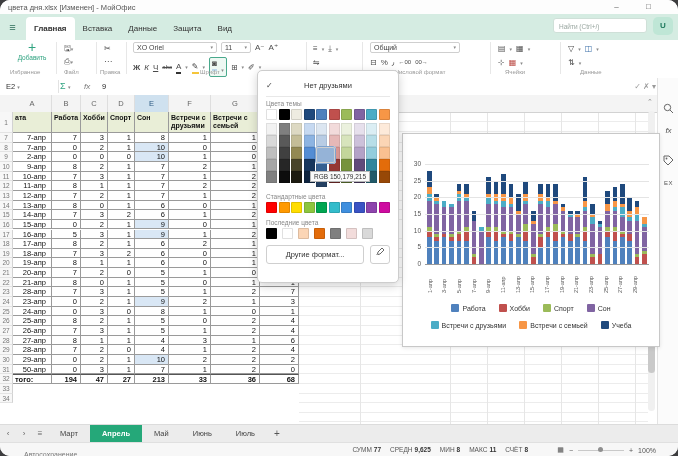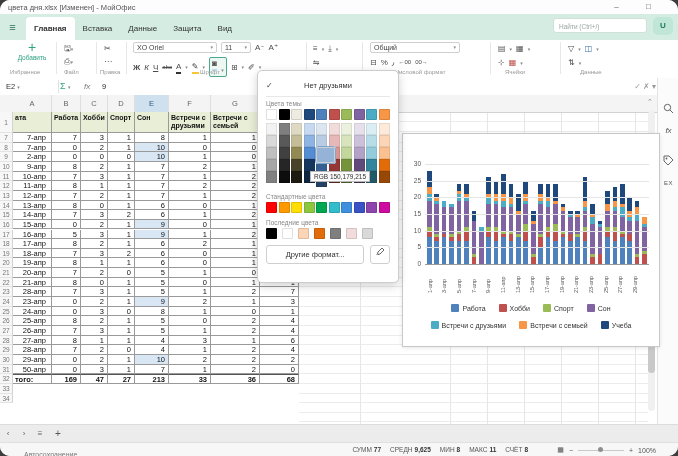--- a/index.html
+++ b/index.html
@@ -498,21 +498,21 @@
           <div class="cell datec" style="left: 13px; width: 39px; top: 269.6px; height: 9.65px; line-height: 9.65px;">50-апр</div>
           <div class="cell num" style="left: 52px; width: 29px; top: 269.6px; height: 9.65px; line-height: 9.65px;">0</div>
           <div class="cell num" style="left: 81px; width: 27px; top: 269.6px; height: 9.65px; line-height: 9.65px;">3</div>
           <div class="cell num" style="left: 108px; width: 27px; top: 269.6px; height: 9.65px; line-height: 9.65px;">1</div>
           <div class="cell num" style="left: 135px; width: 34px; top: 269.6px; height: 9.65px; line-height: 9.65px;">7</div>
           <div class="cell num" style="left: 169px; width: 42px; top: 269.6px; height: 9.65px; line-height: 9.65px;">1</div>
           <div class="cell num" style="left: 211px; width: 49px; top: 269.6px; height: 9.65px; line-height: 9.65px;">2</div>
           <div class="cell num" style="left: 260px; width: 39px; top: 269.6px; height: 9.65px; line-height: 9.65px;">0</div>
           <div class="rownum" style="top: 279.25px; height: 9.65px; line-height: 9.65px;">32</div>
           <div class="cell totrow" style="left: 13px; width: 39px; top: 279.25px; height: 9.65px; line-height: 9.65px; padding-left: 2px; border-top: 1px solid rgb(85, 85, 85);">того:</div>
-          <div class="cell num totrow" style="left: 52px; width: 29px; top: 279.25px; height: 9.65px; line-height: 9.65px; border-top: 1px solid rgb(85, 85, 85);">169</div>
+          <div class="cell num totrow" style="left: 52px; width: 29px; top: 279.25px; height: 9.65px; line-height: 9.65px; border-top: 1px solid rgb(85, 85, 85);">194</div>
           <div class="cell num totrow" style="left: 81px; width: 27px; top: 279.25px; height: 9.65px; line-height: 9.65px; border-top: 1px solid rgb(85, 85, 85);">47</div>
           <div class="cell num totrow" style="left: 108px; width: 27px; top: 279.25px; height: 9.65px; line-height: 9.65px; border-top: 1px solid rgb(85, 85, 85);">27</div>
           <div class="cell num totrow" style="left: 135px; width: 34px; top: 279.25px; height: 9.65px; line-height: 9.65px; border-top: 1px solid rgb(85, 85, 85);">213</div>
           <div class="cell num totrow" style="left: 169px; width: 42px; top: 279.25px; height: 9.65px; line-height: 9.65px; border-top: 1px solid rgb(85, 85, 85);">33</div>
           <div class="cell num totrow" style="left: 211px; width: 49px; top: 279.25px; height: 9.65px; line-height: 9.65px; border-top: 1px solid rgb(85, 85, 85);">36</div>
           <div class="cell num totrow" style="left: 260px; width: 39px; top: 279.25px; height: 9.65px; line-height: 9.65px; border-top: 1px solid rgb(85, 85, 85);">68</div>
           <div class="rownum" style="top: 288.9px; height: 9.65px; line-height: 9.65px;">33</div>
           <div class="rownum" style="top: 298.55px; height: 9.65px; line-height: 9.65px;">34</div>
         </div>
     <div id="scrl-up" class="abs">⌃</div>
@@ -967,20 +967,27 @@
         <div class="gl" style="top: 46.6667px;"></div>
         <div class="ylab" style="left: 0px; top: 42.6667px;">25</div>
         <div class="gl" style="top: 30px;"></div>
         <div class="ylab" style="left: 0px; top: 26px;">30</div>
       </div>
 
   <div id="tabbar" class="abs">
     <div class="tnav">‹</div>
     <div class="tnav">›</div>
     <div class="tnav">≡</div>
+    <div id="sheettabs" style="display:flex;">
+          <div class="stab">Март</div>
+          <div class="stab active">Апрель</div>
+          <div class="stab">Май</div>
+          <div class="stab">Июнь</div>
+          <div class="stab">Июль</div>
+        </div>
     <div id="addsheet">+</div>
   </div>
 
   <div id="statusbar" class="abs">
     <div id="autosave" class="abs">Автосохранение</div>
     <div id="stats" class="abs">
           <div><span>СУММ</span><span class="statv">77</span></div>
           <div><span>СРЕДН</span><span class="statv">9,625</span></div>
           <div><span>МИН</span><span class="statv">8</span></div>
           <div><span>МАКС</span><span class="statv">11</span></div>

